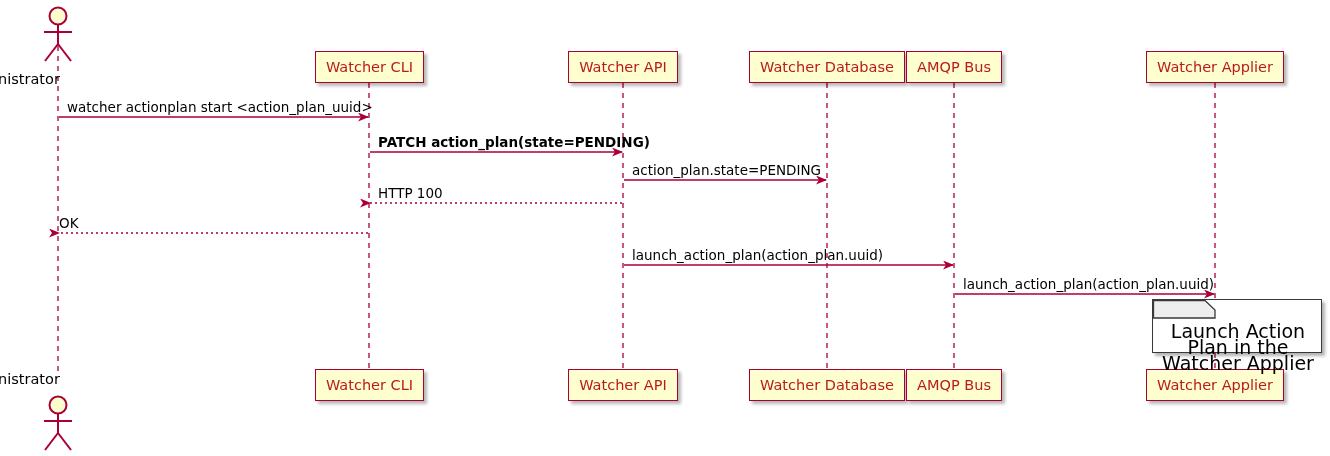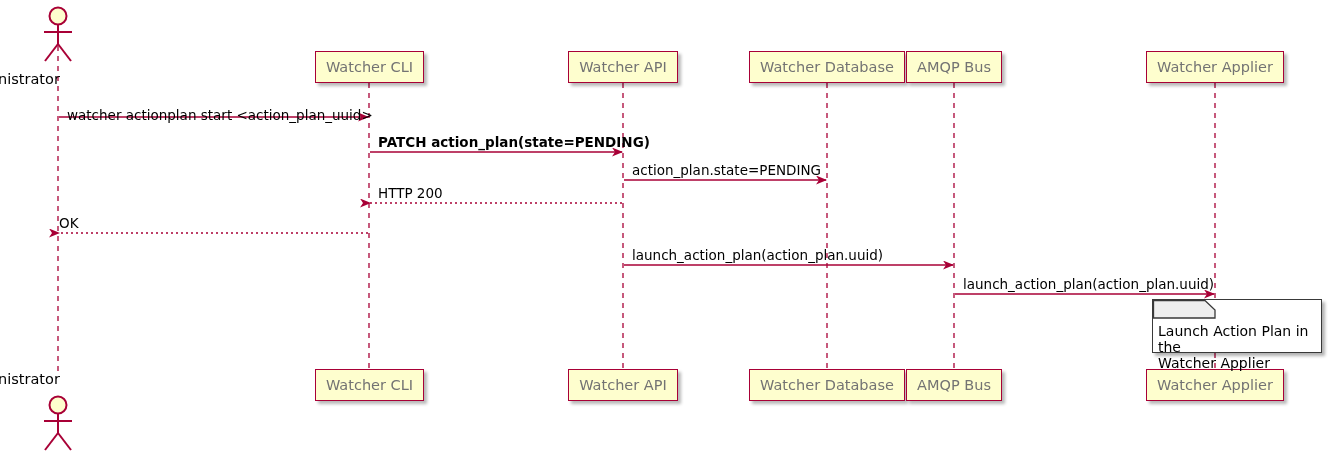--- a/index.html
+++ b/index.html
@@ -28,21 +28,21 @@
   .participant {
     position: absolute;
     box-sizing: border-box;
     background: #FEFECE;
     border: 1.5px solid #A80036;
     box-shadow: 3px 3px 3px rgba(0,0,0,0.28);
     display: flex;
     align-items: center;
     justify-content: center;
     font-size: 14.5px;
-    color: #737373;
+    color: #b91c1c;
     white-space: nowrap;
     line-height: 1;
   }
   
   .actor-label {
     position: absolute;
     font-size: 14.5px;
     color: #000000;
     white-space: nowrap;
     line-height: 1;
@@ -66,24 +66,25 @@
   .ref-tab-label {
     position: absolute;
     font-family: "DejaVu Sans Mono", monospace;
     font-weight: bold;
     font-size: 13.5px;
     color: #000000;
     line-height: 1;
   }
   .ref-body-text {
     position: absolute;
-    font-size: 14px;
+    font-size: 19px;
     color: #000000;
     line-height: 16px;
     white-space: pre-line;
+    text-align: center;
   }
 </style>
 </head>
 <body>
 
 <div id="diagram">
 
   <svg class="layer" id="svg-layer" width="1330" height="456" xmlns="http://www.w3.org/2000/svg">
     <defs>
       <marker id="arrow-right" markerWidth="11" markerHeight="9" refX="10" refY="4.5" orient="auto" markerUnits="userSpaceOnUse">
@@ -139,24 +140,24 @@
       </div>
     <div id="participants-bottom">
         <div class="actor-label" style="left: -39px; top: 372px;">Administrator</div>
         <div class="participant" style="left: 315px; top: 369px; width: 109px; height: 32px;">Watcher CLI</div>
         <div class="participant" style="left: 568px; top: 369px; width: 110px; height: 32px;">Watcher API</div>
         <div class="participant" style="left: 749px; top: 369px; width: 156px; height: 32px;">Watcher Database</div>
         <div class="participant" style="left: 906px; top: 369px; width: 96px; height: 32px;">AMQP Bus</div>
         <div class="participant" style="left: 1146px; top: 369px; width: 138px; height: 32px;">Watcher Applier</div>
       </div>
     <div id="message-labels">
-        <div class="msg-label" style="left: 67px; top: 101px; margin-top: 8px;">watcher actionplan start &lt;action_plan_uuid&gt;</div>
+        <div class="msg-label" style="left: 67px; top: 101px;">watcher actionplan start &lt;action_plan_uuid&gt;</div>
         <div class="msg-label" style="left: 378px; top: 136px; font-weight: bold;">PATCH action_plan(state=PENDING)</div>
         <div class="msg-label" style="left: 632px; top: 164px;">action_plan.state=PENDING</div>
-        <div class="msg-label" style="left: 378px; top: 187px;">HTTP 200</div>
+        <div class="msg-label" style="left: 378px; top: 187px;">HTTP 100</div>
         <div class="msg-label" style="left: 59px; top: 217px;">OK</div>
         <div class="msg-label" style="left: 632px; top: 249px;">launch_action_plan(action_plan.uuid)</div>
         <div class="msg-label" style="left: 963px; top: 278px;">launch_action_plan(action_plan.uuid)</div>
       </div>
 
     <div class="ref-box" id="ref-box" style="left: 1152px; top: 299px; width: 170px; height: 54px;"></div>
     <div class="ref-tab-label" id="ref-tab-label" style="left: 1164px; top: 305px;">ref</div>
     <div class="ref-body-text" id="ref-body-text" style="left: 1158px; top: 323px; width: 160px;">Launch Action Plan in the
 Watcher Applier</div>
   <svg width="64" height="20" style="position: absolute; left: 1153px; top: 300px;">

